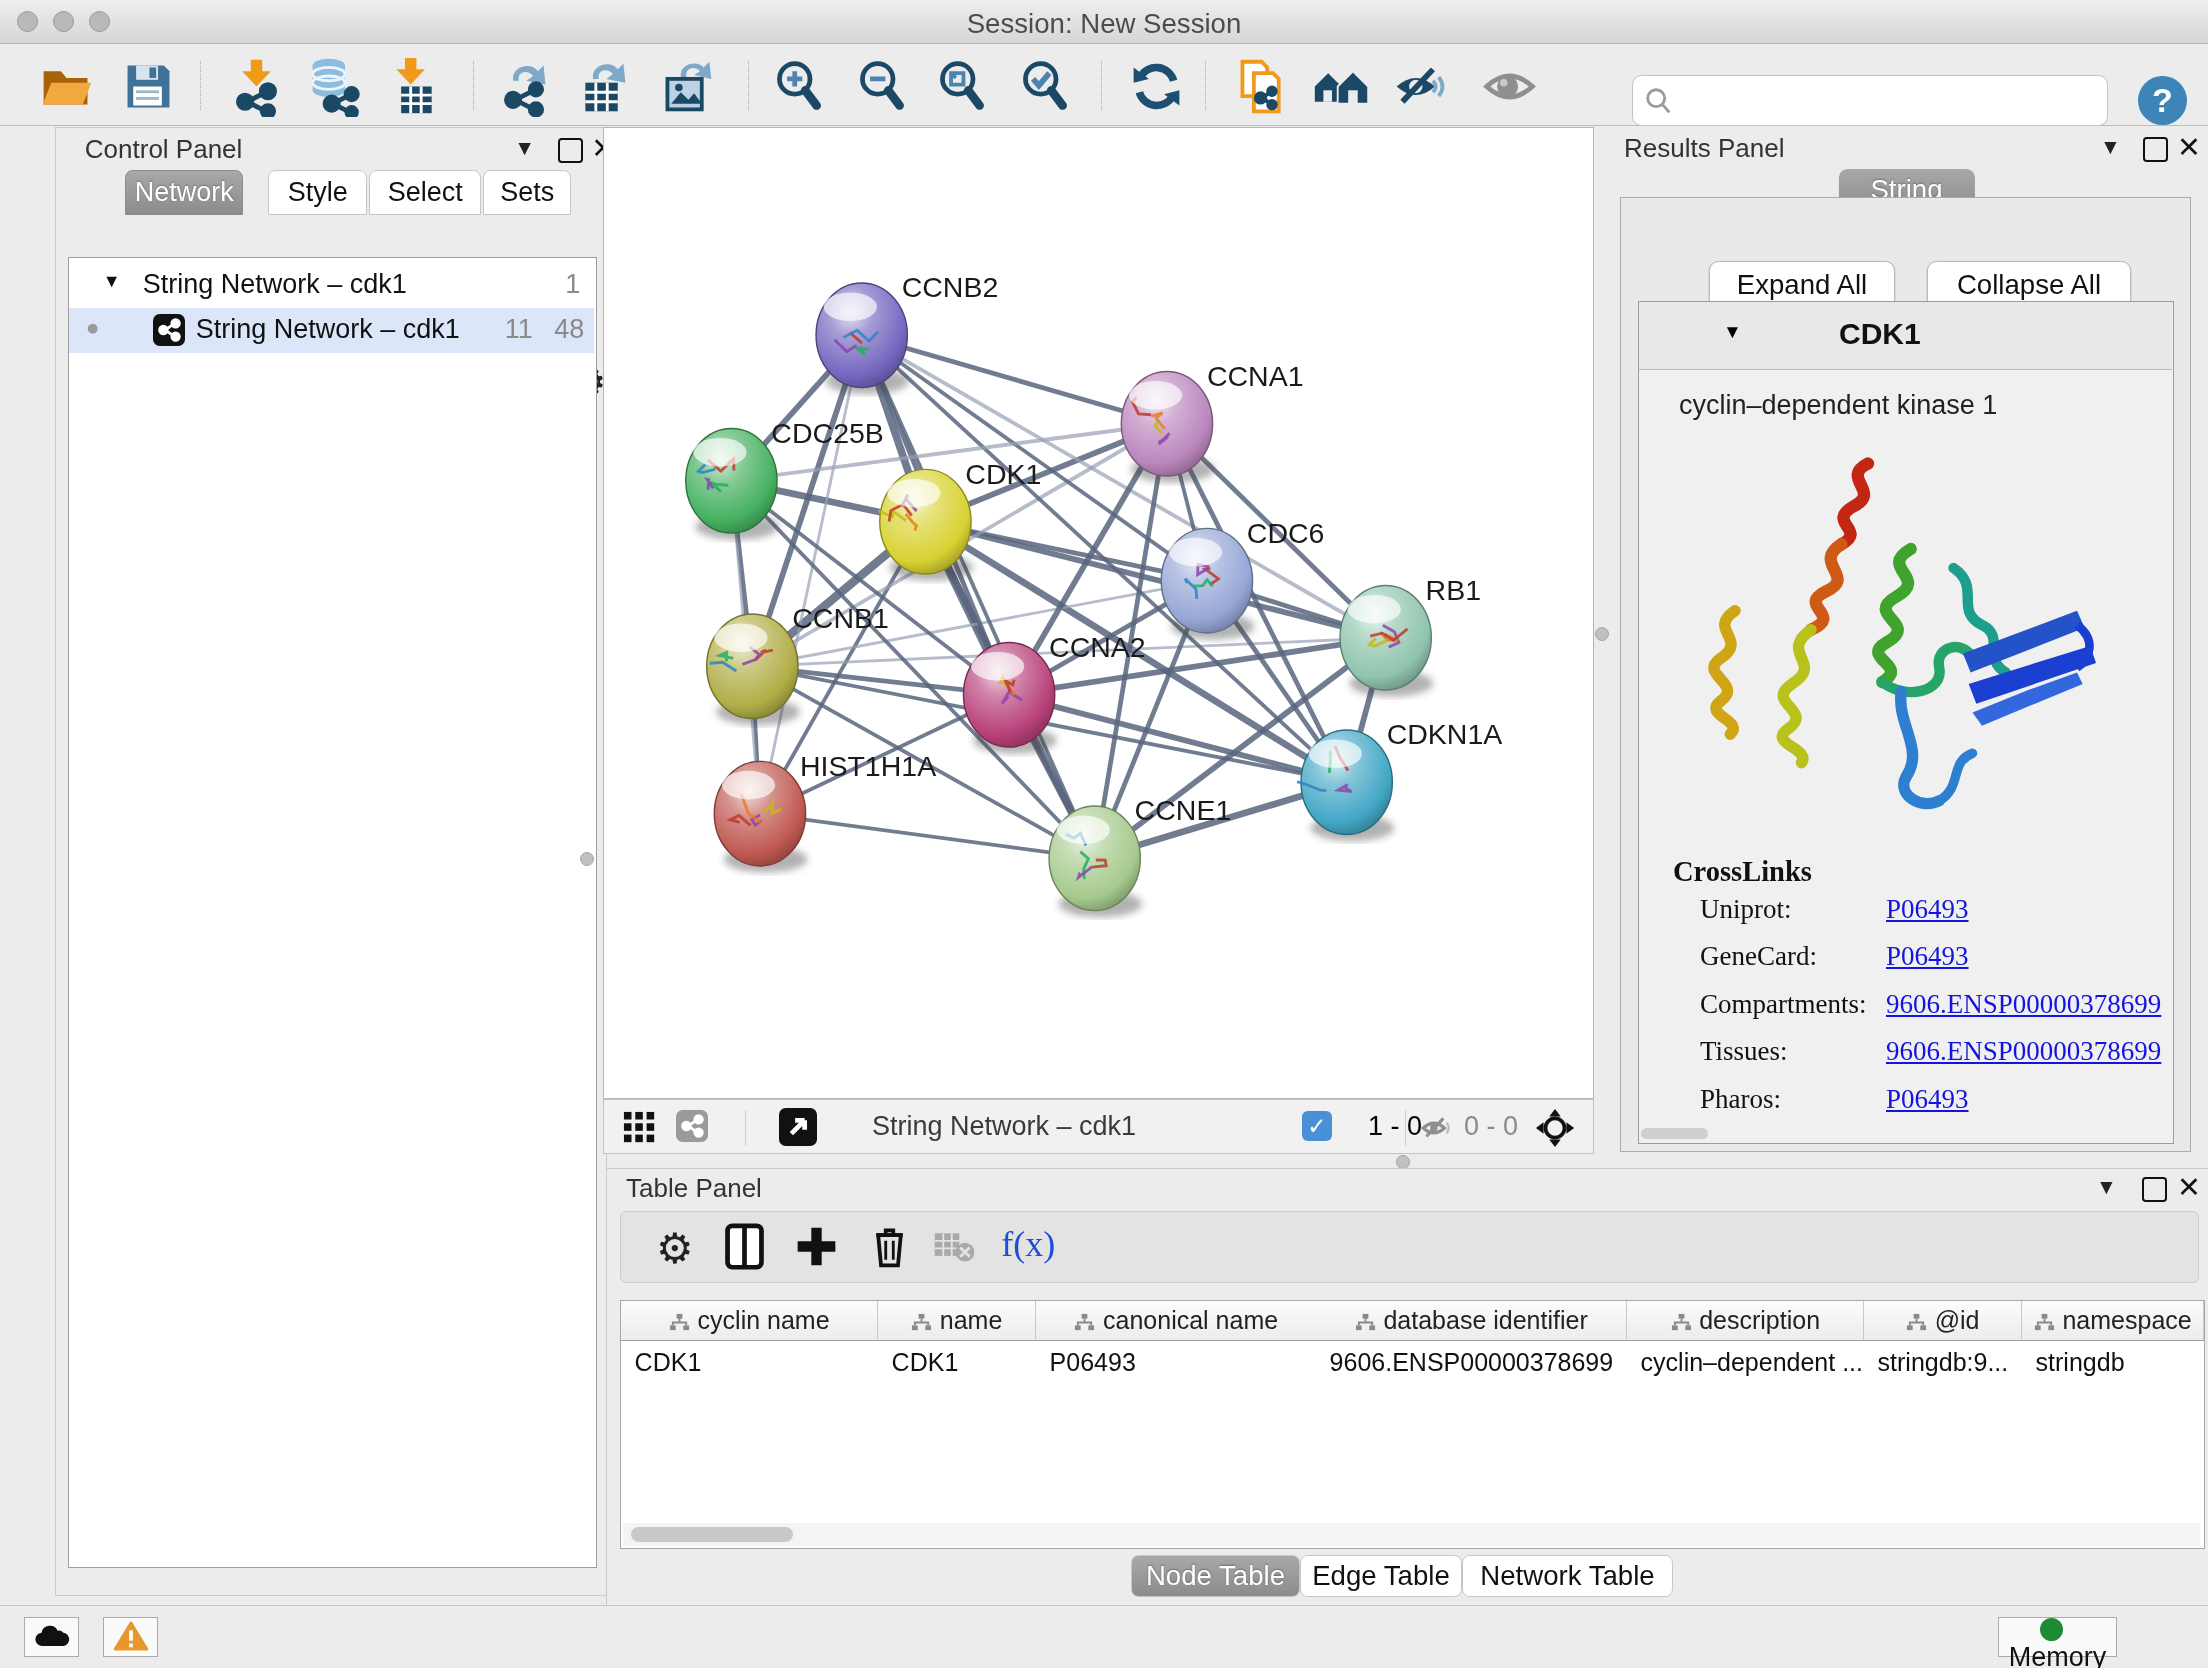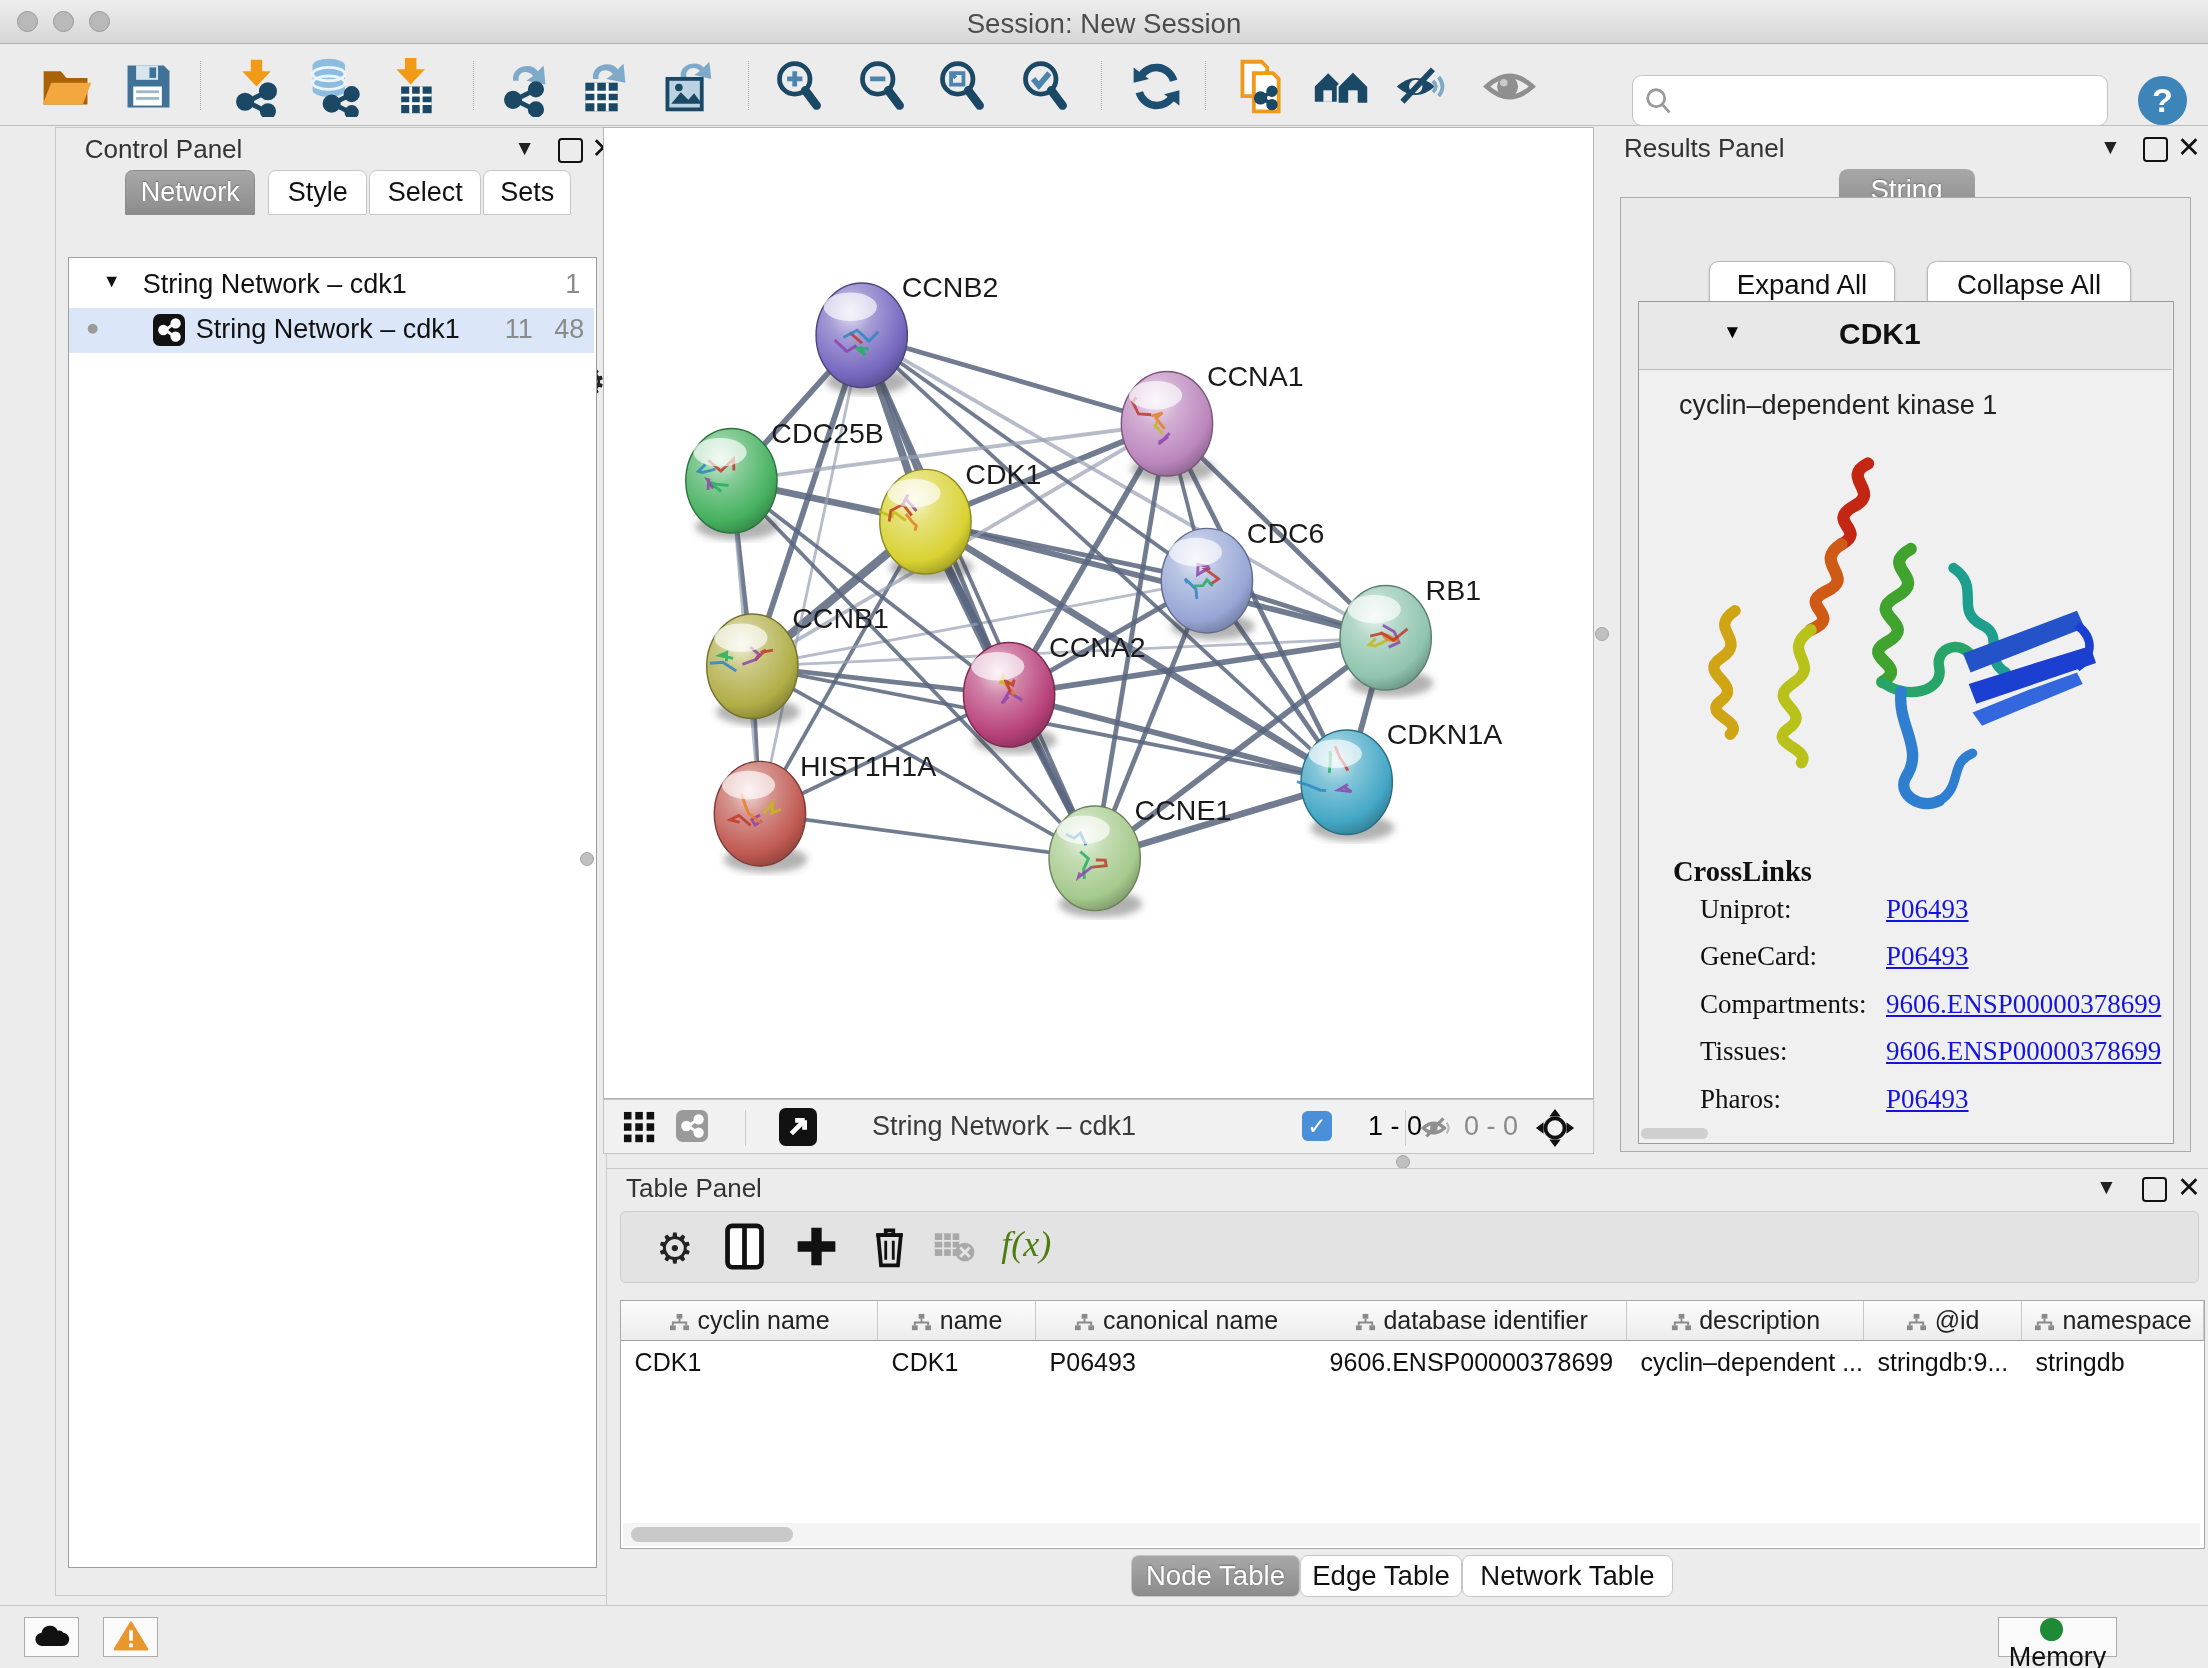--- a/index.html
+++ b/index.html
@@ -55,21 +55,21 @@
   .serif { font-family:"Liberation Serif","DejaVu Serif",serif; }
   .xl-head { font-size:28.5px; font-weight:bold; color:#111; }
   .xl-label { font-size:27px; color:#111; }
   .xl-link { font-size:27px; color:#1414dd; text-decoration:underline; cursor:pointer; }
   .rscroll { position:absolute; left:1.9px; bottom:3.8px; width:67px; height:11.4px; background:#cfcfcf; border-radius:5.7px; }
 
   
   .tpanel { left:606px; top:1168px; width:1881px; height:438px; background:#ececec; border:1px solid #c9c9c9; }
   .ttoolbar { position:absolute; left:13.3px; top:42px; width:1579px; height:72px; background:#e3e3e3; border:1px solid #cdcdcd; border-radius:5.7px; }
   .tibtn { position:absolute; top:7.6px; width:57px; height:57px; background:none; border:none; cursor:pointer; }
-  .fx { font-family:"Liberation Serif","DejaVu Serif",serif; font-style:italic; font-size:36px; color:#4d7c0f; }
+  .fx { font-family:"Liberation Serif","DejaVu Serif",serif; font-size:36px; color:#1d4ed8; }
   .dtable { position:absolute; left:13.3px; top:131px; width:1585px; height:249px; background:#fff; border:1.9px solid #a8a8a8; }
   .th { position:absolute; top:0; height:40px; background:linear-gradient(#fcfcfc,#ececec); border-right:1px solid #c8c8c8; border-bottom:1.9px solid #9f9f9f; font-size:25px; color:#222; text-align:center; line-height:38px; overflow:hidden; white-space:nowrap; }
   .td { position:absolute; top:42px; height:38px; font-size:25px; color:#111; padding-left:13.3px; line-height:38px; overflow:hidden; white-space:nowrap; }
   .hscroll { position:absolute; left:1.9px; bottom:1.9px; width:1577px; height:23px; background:#f4f4f4; }
   .hthumb { position:absolute; left:7.6px; top:3.8px; width:162px; height:15px; background:#c9c9c9; border-radius:7.6px; }
   .btab { position:absolute; top:0; height:42px; line-height:40px; text-align:center; font-size:27.6px; background:#fff; border:1px solid #c6c6c6; border-radius:7.6px; color:#111; cursor:pointer; }
   .btab.sel { background:linear-gradient(#a8a8a8,#8c8c8c); color:#fff; text-shadow:0 -1px 1.9px rgba(0,0,0,.3); }
 
   
   .statusbar { left:0; top:1605px; width:2208px; height:63px; background:#ececec; border-top:1.9px solid #c6c6c6; }
@@ -275,21 +275,21 @@
   <button class="abs helpbtn">?</button>
 </div>
 
 <div class="abs cpanel">
   <div class="abs phead" style="left:28.5px; top:5.7px">Control Panel</div>
   <span class="abs pctl" style="left:458px; top:7.6px; font-size:21px">▼</span>
   <span class="abs float-ic" style="left:502px; top:9.5px"></span>
   <span class="abs x-ic" style="left:535px; top:3.8px">✕</span>
 
   <div id="cp-tabs">
-      <div class="tab sel" style="left: 69px; width: 130px; top: 42px; position: absolute;">Network</div>
+      <div class="tab sel" style="left: 69px; width: 118px; top: 42px; position: absolute;">Network</div>
       <div class="tab" style="left: 212px; width: 99px; top: 42px; position: absolute;">Style</div>
       <div class="tab" style="left: 313px; width: 112px; top: 42px; position: absolute;">Select</div>
       <div class="tab" style="left: 427px; width: 88px; top: 42px; position: absolute;">Sets</div>
     </div>
 
   <svg class="abs" style="left:34px; top:240px" width="32" height="28.5" viewBox="0 0 34 30">
     <path d="M6 4 l11 9 11 -9 M6 14 l11 9 11 -9" fill="none" stroke="#9a9a9a" stroke-width="4"></path>
   </svg>
   <svg class="abs" style="left:80px; top:240px" width="32" height="28.5" viewBox="0 0 34 30">
     <path d="M6 13 l11 -9 11 9 M6 25 l11 -9 11 9" fill="none" stroke="#222" stroke-width="4"></path>

